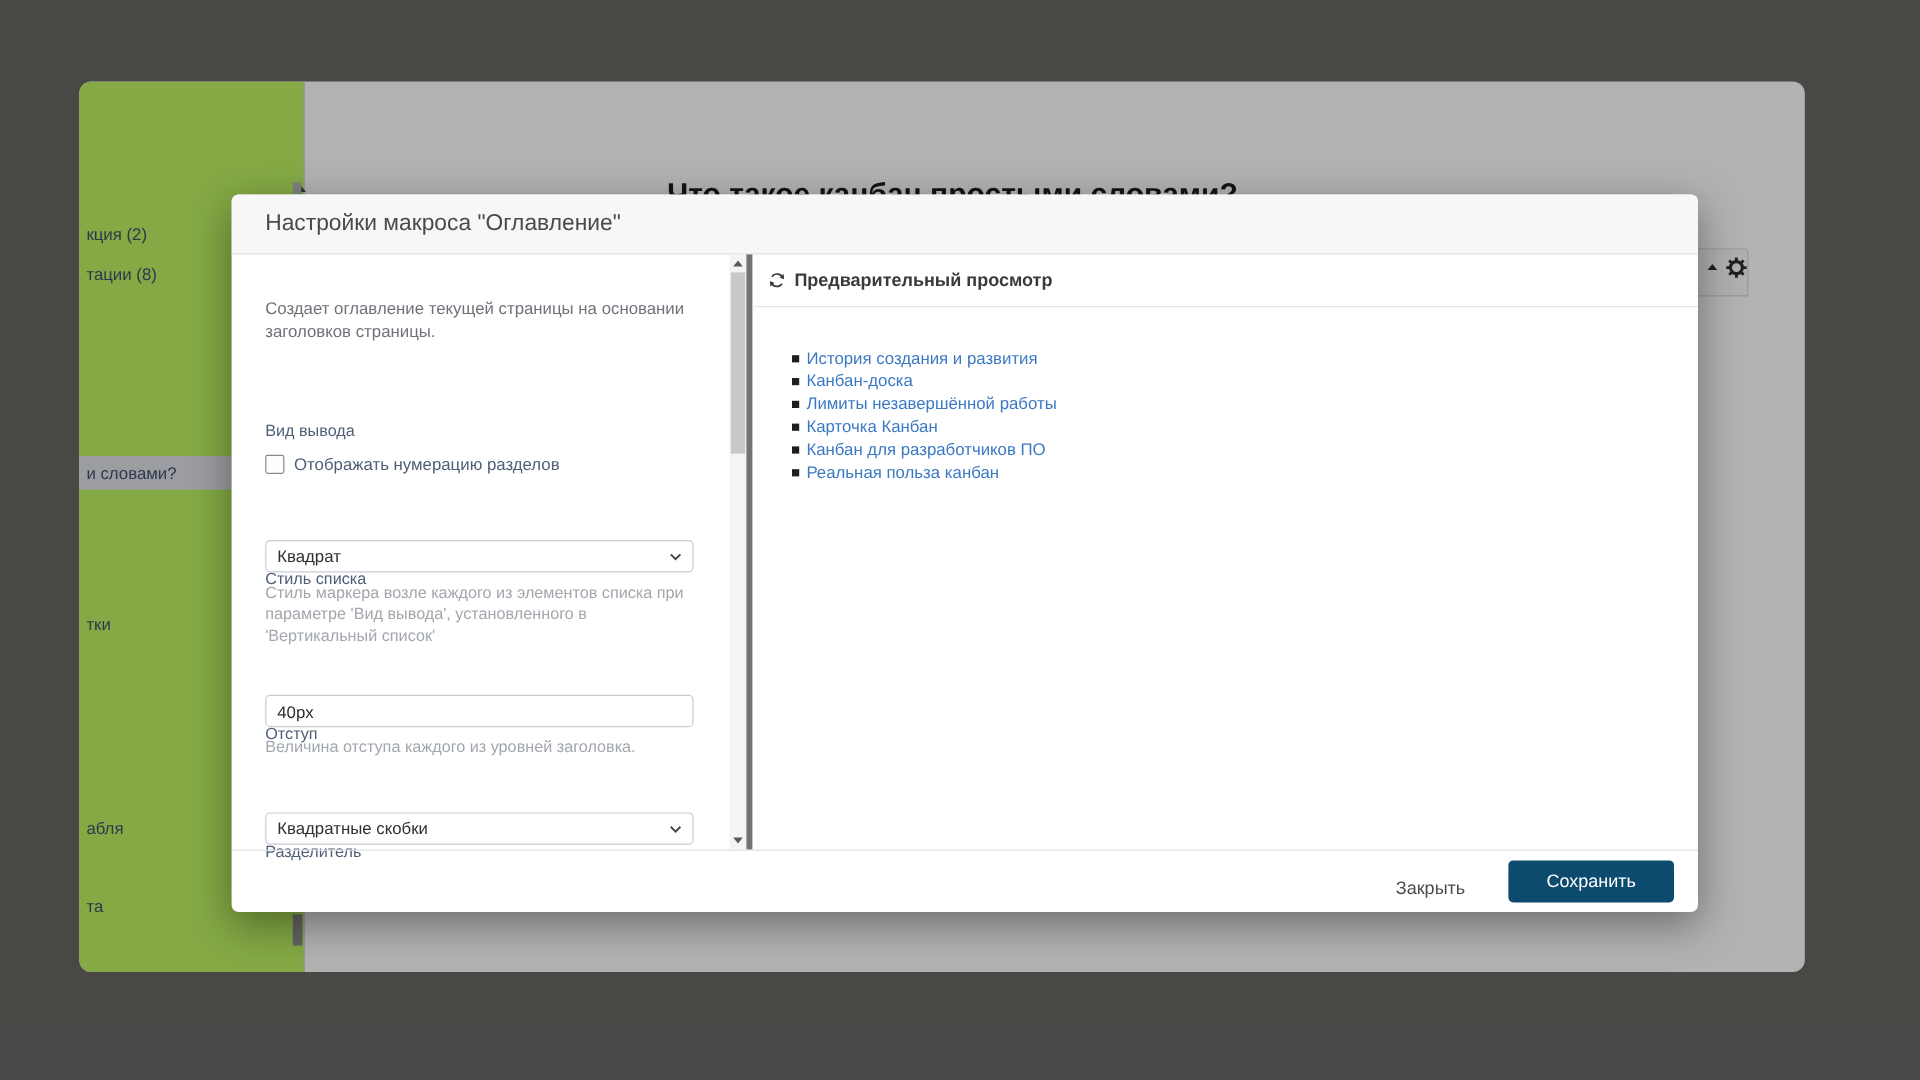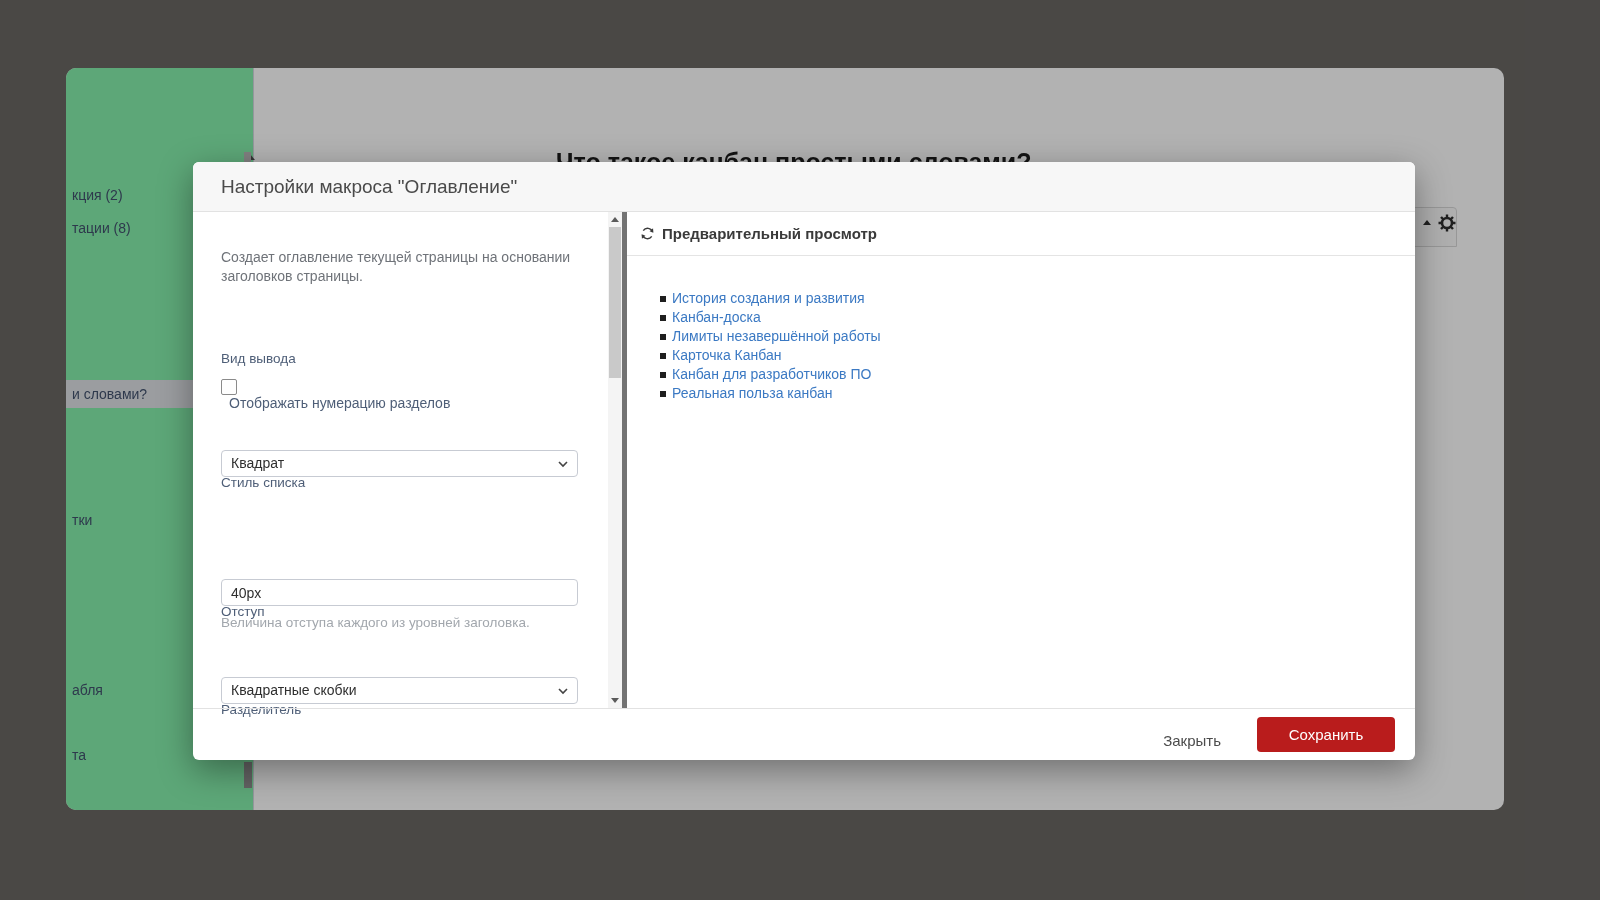--- a/index.html
+++ b/index.html
@@ -3,21 +3,21 @@
 <meta charset="utf-8">
 <style>
   html,body{margin:0;padding:0;}
   body{font-family:"Liberation Sans",sans-serif;background:#6a6764;}
   .stage{position:relative;width:1600px;height:900px;overflow:hidden;}
 
   
   .page{position:absolute;left:66px;top:68px;width:1438px;height:742px;
         background:#ffffff;border-radius:10px;overflow:hidden;z-index:1;}
   .sidebar{position:absolute;left:0;top:0;width:187px;height:100%;
-           background:#86efac;border-right:1px solid #d5d9e0;}
+           background:#bef264;border-right:1px solid #d5d9e0;}
   .side-item{position:absolute;left:6px;height:24px;line-height:24px;font-size:14px;
              color:#42526e;white-space:nowrap;}
   .side-item.selected{left:0;padding-left:6px;width:181px;background:#dfe1e6;height:28px;line-height:28px;}
   .scroll-up-arrow{position:absolute;left:179px;top:86px;width:0;height:0;
         border-left:5px solid transparent;border-right:5px solid transparent;border-bottom:6px solid #4d4d4d;}
   .side-thumb-a{position:absolute;left:178px;top:84px;width:7px;height:13px;background:#b9b9b9;}
   .side-thumb-b{position:absolute;left:178px;top:694px;width:8px;height:26px;background:#8f8f8f;}
 
   .page-title{position:absolute;left:490px;top:80px;font-size:25px;font-weight:bold;color:#1c1c1c;}
 
@@ -54,21 +54,21 @@
   .desc{position:absolute;left:28px;top:36px;width:358px;font-size:14px;line-height:19px;color:#6f7379;}
   .field-label{position:absolute;left:28px;font-size:13.5px;color:#4e5e77;margin-top:41px;}
   .selectbox{position:absolute;left:28px;width:357px;height:27px;border:1px solid #c7cbd3;border-radius:4px;
              box-sizing:border-box;background:#fff;font-size:14px;color:#2f2f2f;
              line-height:25px;padding-left:9px;cursor:default;}
   .selectbox .chev{position:absolute;right:9px;top:10px;}
   .textinput{position:absolute;left:28px;width:357px;height:27px;border:1px solid #c7cbd3;border-radius:4px;
              box-sizing:border-box;font-size:14px;color:#2f2f2f;padding:0 9px;
              font-family:"Liberation Sans",sans-serif;}
   .help{position:absolute;left:28px;width:360px;font-size:13.5px;line-height:18px;color:#a2a7ad;}
-  .checkrow{position:absolute;left:28px;top:167px;display:flex;align-items:flex-start;flex-direction:column;}
+  .checkrow{position:absolute;left:28px;top:167px;display:flex;align-items:flex-start;}
   .checkbox{width:14px;height:14px;border:1px solid #8a8a8a;border-radius:2px;background:#fefefe;flex:none;}
   .checklabel{margin-left:8px;font-size:14px;color:#4e5e77;}
 
   .lbl-output{top:98px;}  .sel-output{top:114px;}
   .lbl-style{top:222px;}  .sel-style{top:238px;}  .help-style{top:273px;}
   .lbl-indent{top:351px;} .inp-indent{top:367px;} .help-indent{top:402px;}
   .lbl-sep{top:449px;}    .sel-sep{top:465px;}
 
   .right-pane{flex:1;border-left:5px solid #737373;position:relative;}
   .preview-header{height:43px;border-bottom:1px solid #e4e4e4;display:flex;align-items:center;
@@ -76,21 +76,21 @@
   .preview-title{margin-left:7px;font-size:15px;font-weight:bold;color:#3a3a3a;}
   .preview-list{margin:33px 0 0 0;padding:0;list-style:none;}
   .preview-list li{position:relative;padding-left:45px;line-height:19px;font-size:14px;}
   .preview-list li::before{content:"";position:absolute;left:33px;top:7px;width:6px;height:6px;background:#1f1f1f;}
   .preview-list a{color:#3b79c3;text-decoration:none;cursor:pointer;}
 
   .modal-footer{position:absolute;left:0;bottom:0;right:0;height:52px;border-top:1px solid #e2e2e2;
                 display:flex;align-items:center;justify-content:flex-end;padding-right:20px;box-sizing:border-box;}
   .btn-close{background:none;border:none;font-size:15px;color:#4c4c4c;margin-right:30px;cursor:pointer;
              font-family:"Liberation Sans",sans-serif;margin-top:12px;}
-  .btn-save{width:138px;height:35px;background:#b91c1c;border:none;border-radius:4px;color:#ffffff;
+  .btn-save{width:138px;height:35px;background:#0c4a6e;border:none;border-radius:4px;color:#ffffff;
             font-size:15px;cursor:pointer;font-family:"Liberation Sans",sans-serif;}
 
   svg{display:block;}
 </style>
 </head>
 <body>
 
 <div class="stage">
 
   <div class="page">
@@ -164,20 +164,21 @@
 
         <div class="field-label lbl-style">Стиль списка</div>
         <div class="selectbox sel-style">
           <span>Квадрат</span>
           <span class="chev">
             <svg width="10" height="7" viewBox="0 0 10 7">
                 <path d="M1 1l4 4 4-4" fill="none" stroke="#444" stroke-width="1.6"></path>
               </svg>
           </span>
         </div>
+        <div class="help help-style">Стиль маркера возле каждого из элементов списка при параметре 'Вид вывода', установленного в 'Вертикальный список'</div>
 
         <div class="field-label lbl-indent">Отступ</div>
         <input class="textinput inp-indent" value="40px" style="">
         <div class="help help-indent">Величина отступа каждого из уровней заголовка.</div>
 
         <div class="field-label lbl-sep">Разделитель</div>
         <div class="selectbox sel-sep">
           <span>Квадратные скобки</span>
           <span class="chev">
             <svg width="10" height="7" viewBox="0 0 10 7">

